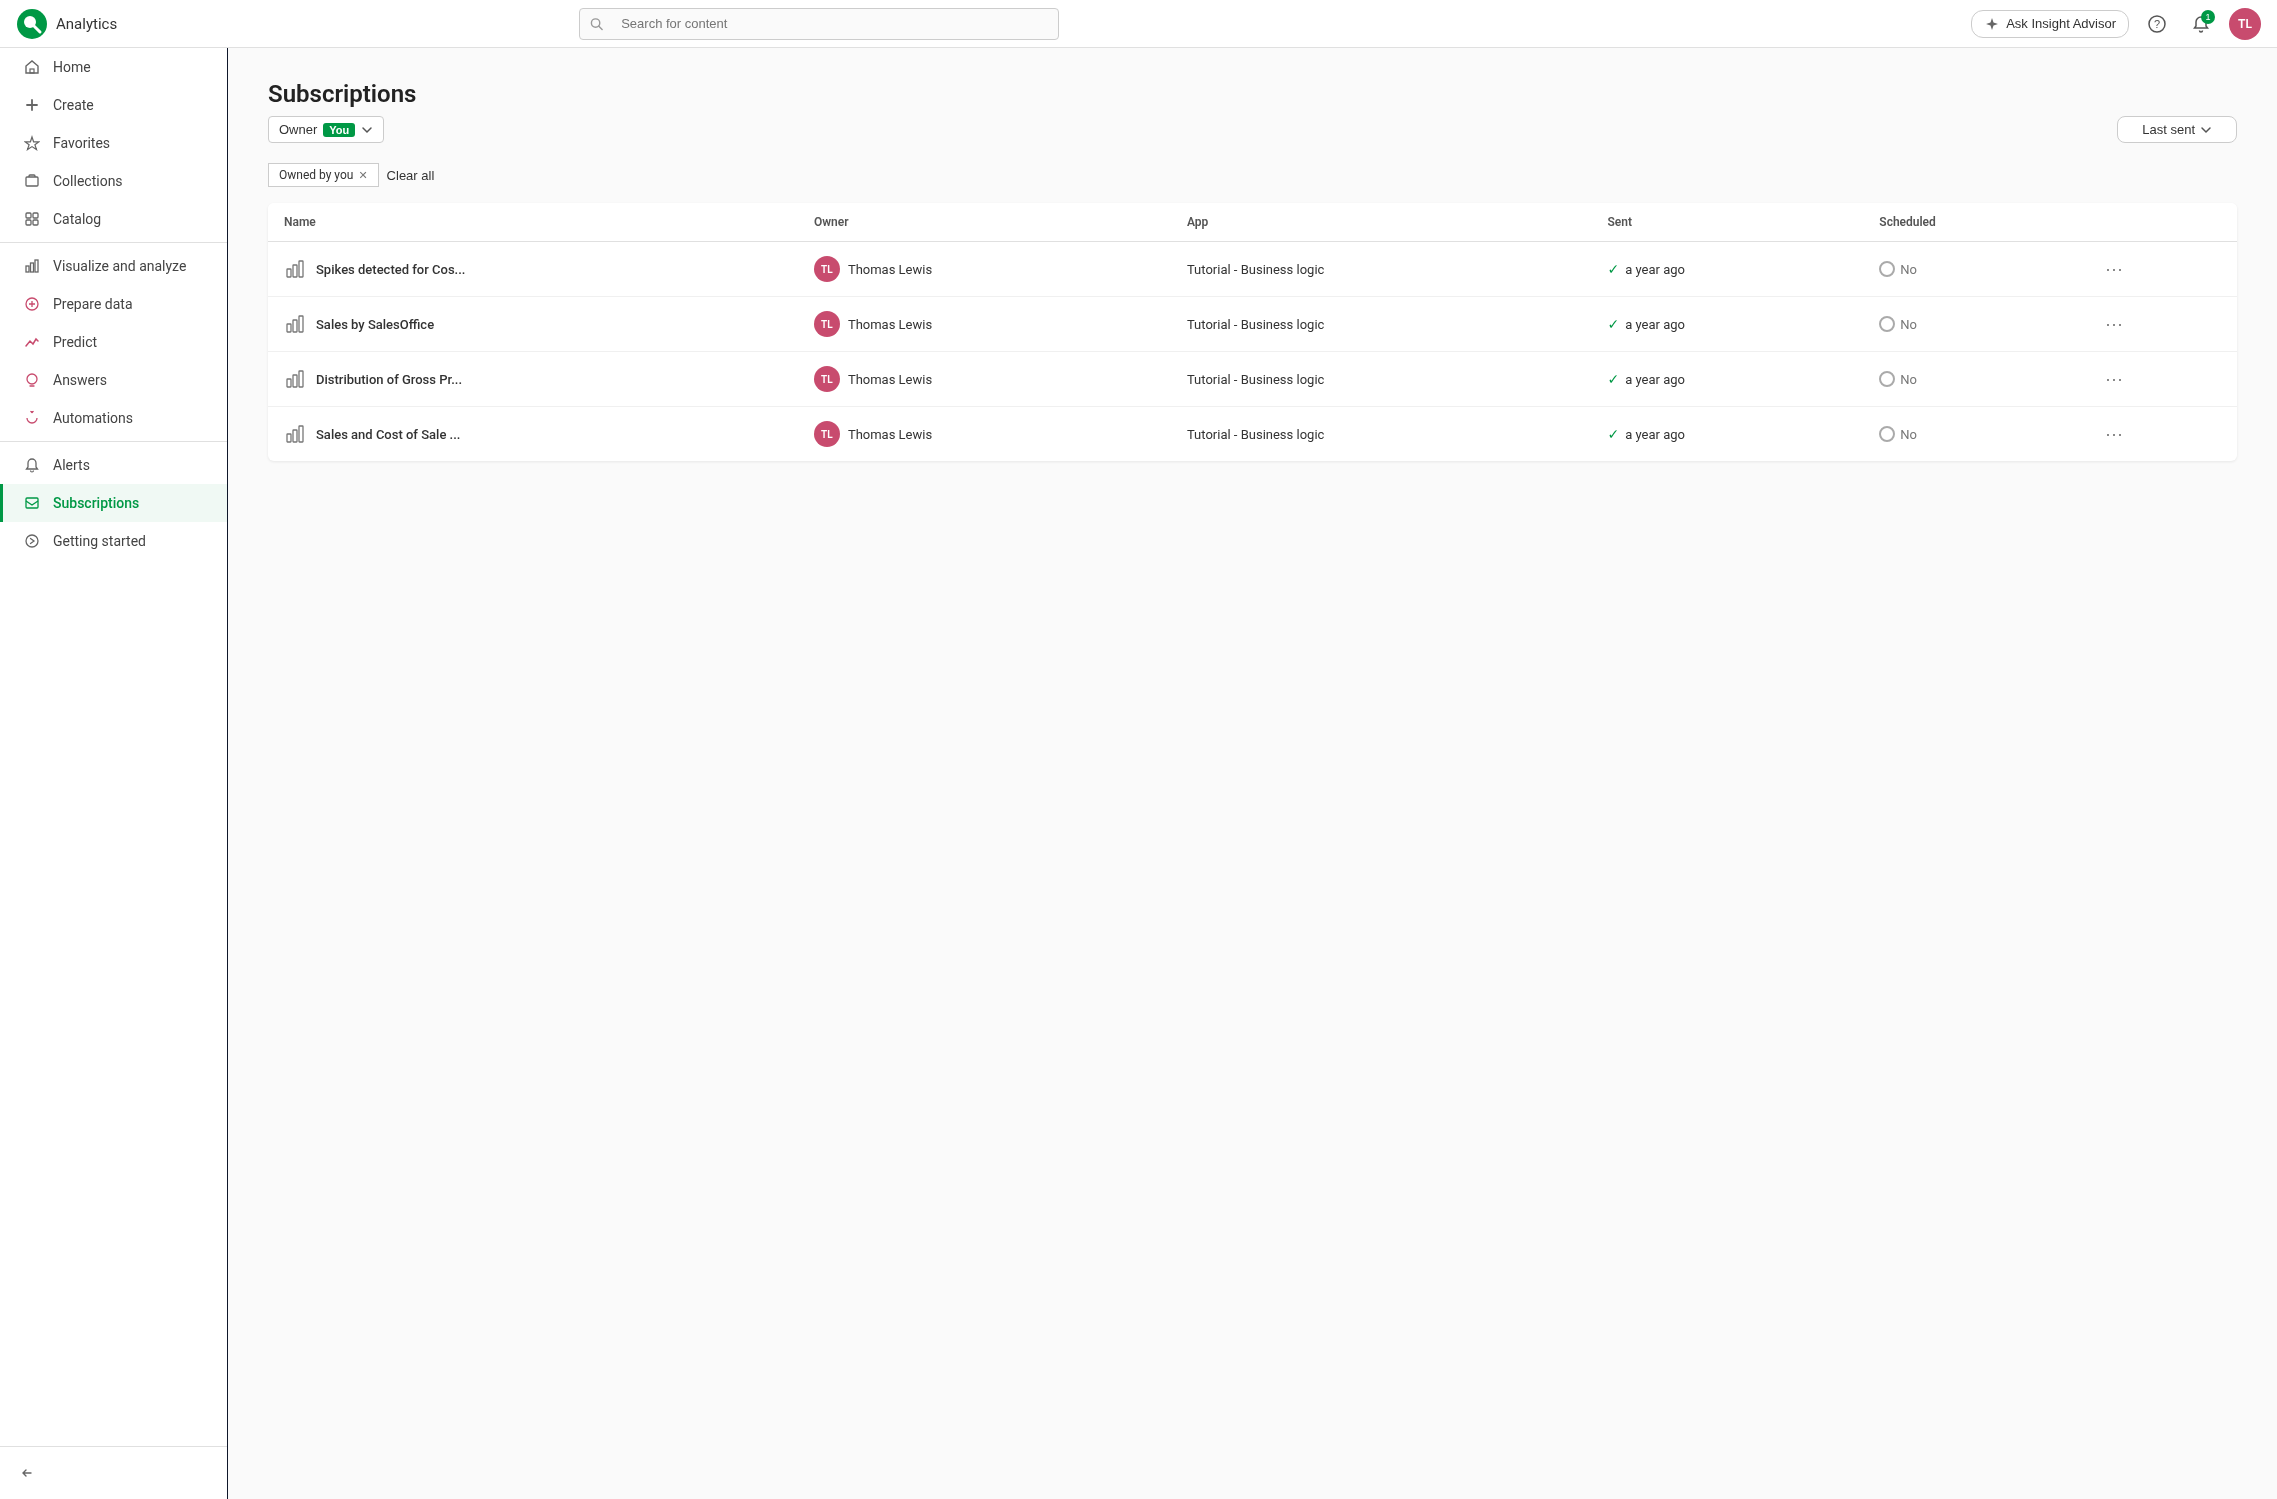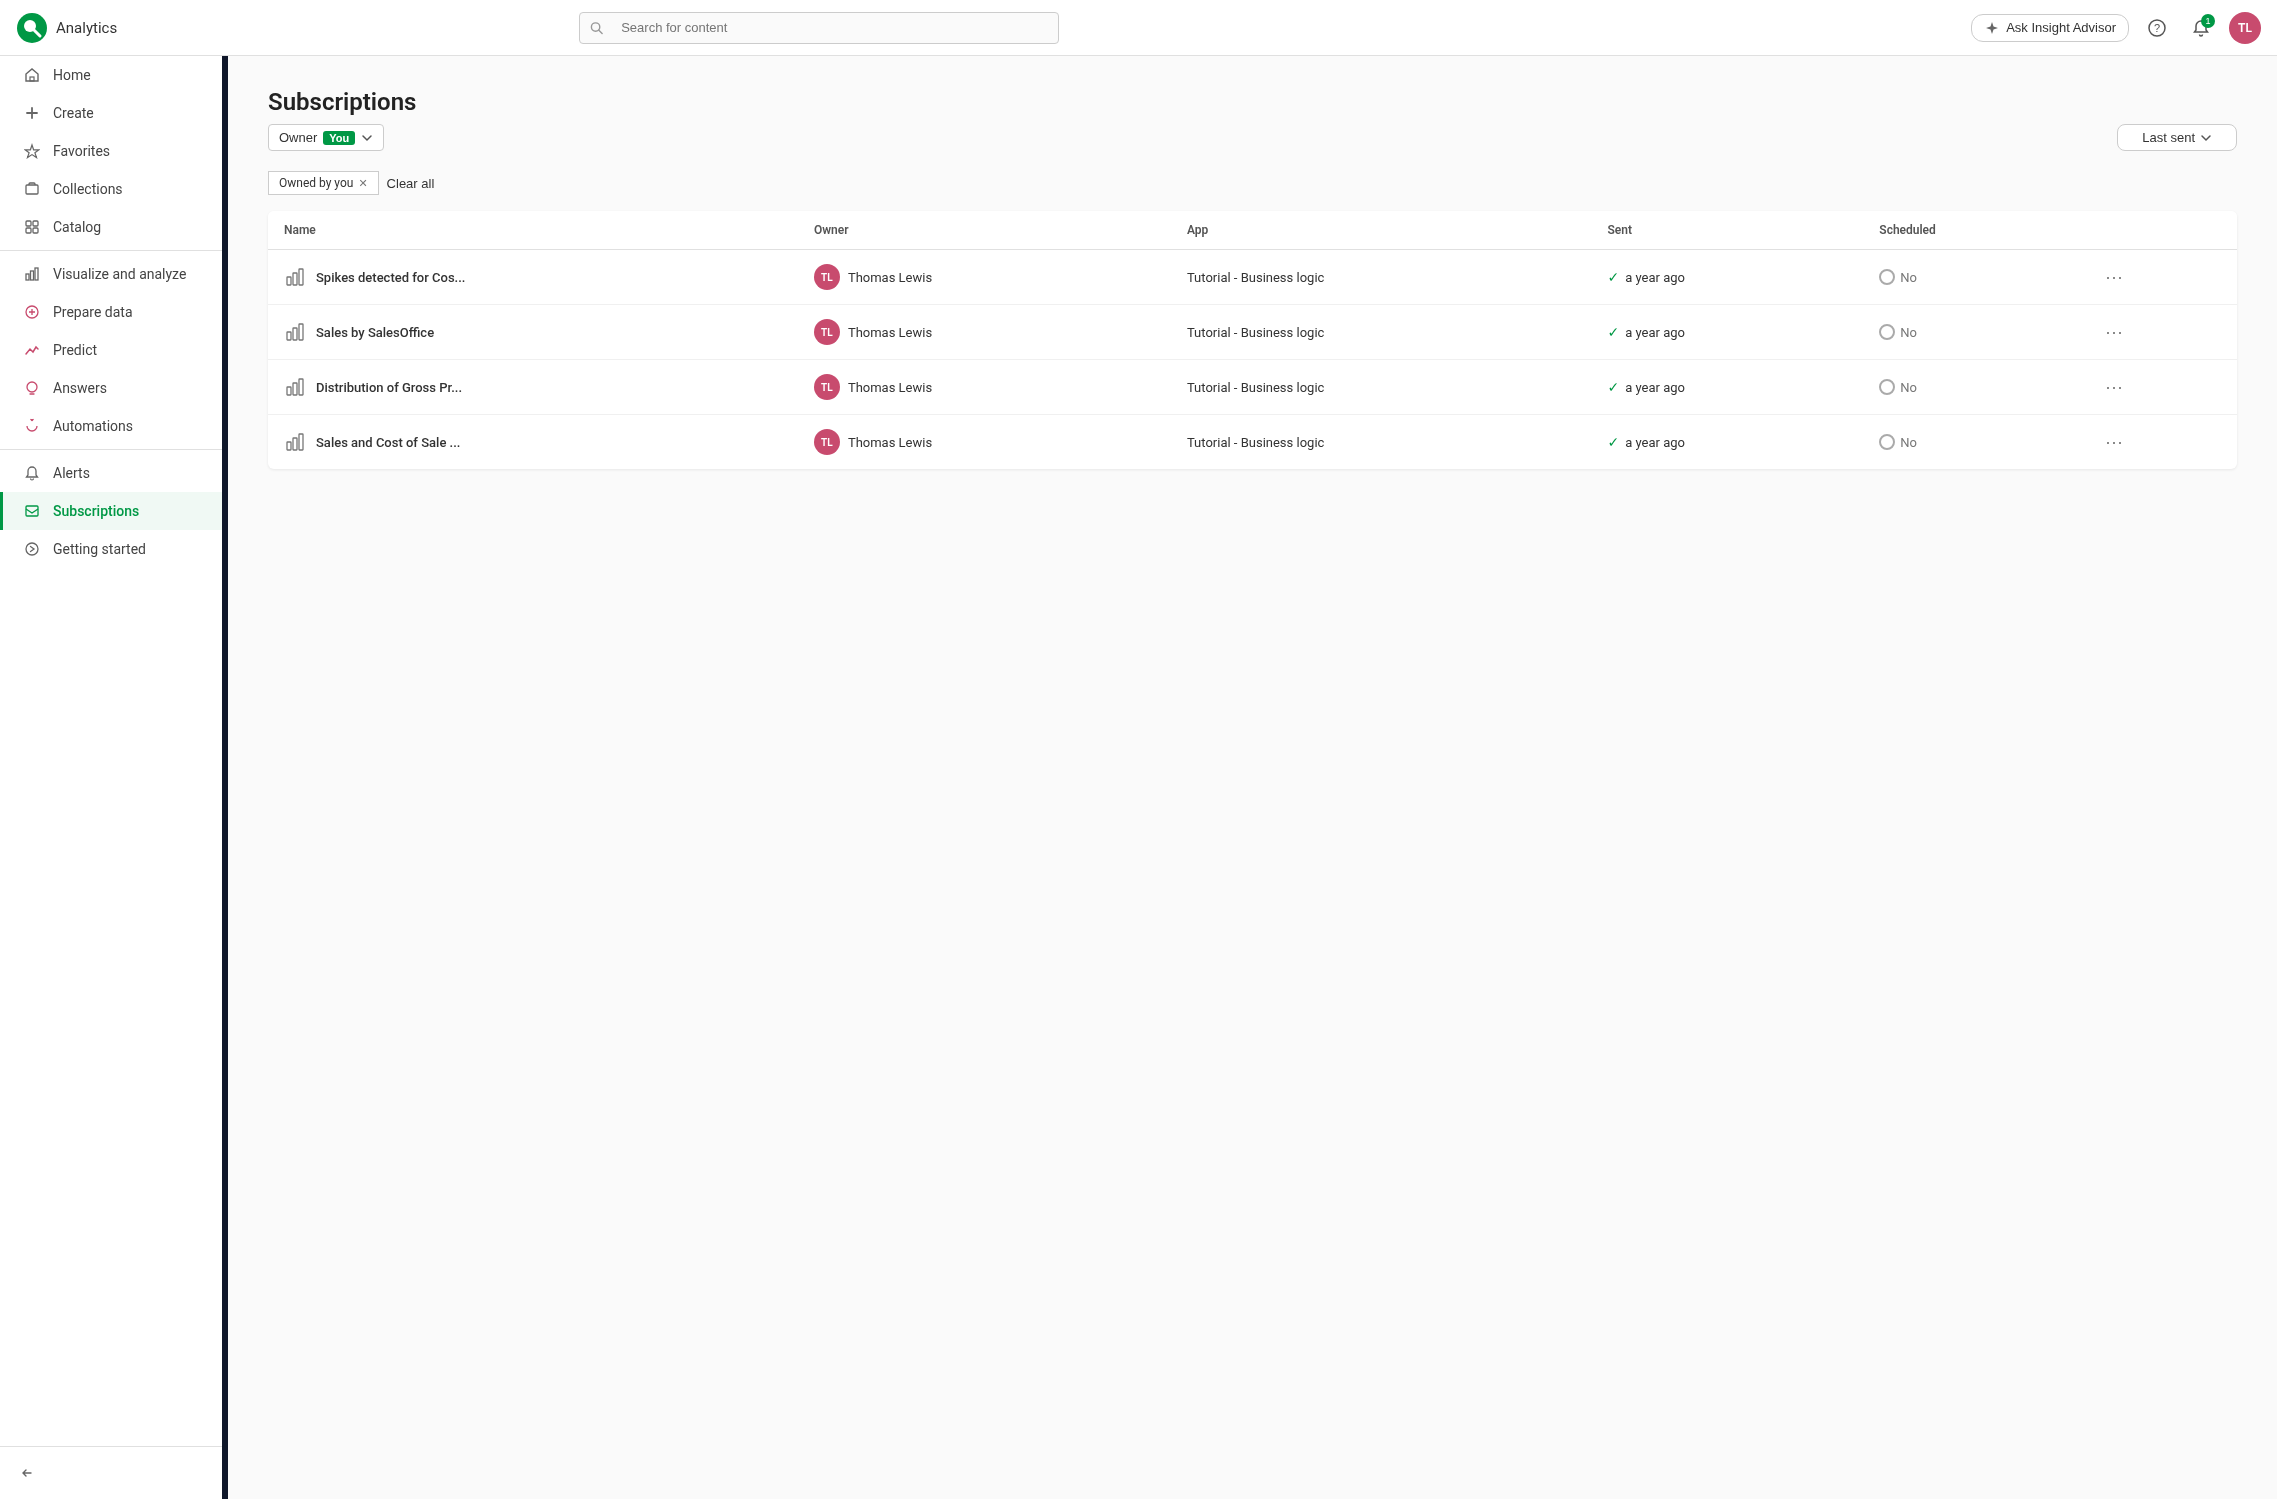--- a/index.html
+++ b/index.html
@@ -1,20 +1,20 @@
 <!DOCTYPE html>
 <html><head>
   <meta charset="utf-8">
   <style>
     * { box-sizing: border-box; margin: 0; padding: 0; }
     body { font-family: -apple-system, BlinkMacSystemFont, 'Segoe UI', Roboto, sans-serif; background: #f5f5f5; display: flex; flex-direction: column; height: 100vh; overflow: hidden; }
 
     
     .topbar {
-      display: flex; align-items: center; background: #fff; height: 56px;
+      display: flex; align-items: center; background: #fff; height: 48px;
       padding: 0 16px; border-bottom: 1px solid #e0e0e0; flex-shrink: 0; gap: 12px;
     }
     .topbar-logo { display: flex; align-items: center; gap: 8px; }
     .qlik-logo { width: 32px; height: 32px; }
     .topbar-app-name { font-size: 15px; color: #333; font-weight: 400; }
     .topbar-search {
       flex: 1; max-width: 480px; margin: 15px auto;
       display: flex; align-items: center; border: 1px solid #ccc; border-radius: 4px;
       padding: 0 10px; height: 32px; background: #fafafa; gap: 18px;
     }
@@ -26,21 +26,21 @@
     }
     .icon-btn { width: 32px; height: 32px; border: none; background: transparent; cursor: pointer; display: flex; align-items: center; justify-content: center; font-size: 16px; color: #555; position: relative; }
     .notif-badge { position: absolute; top: 2px; right: 2px; background: #009845; color: #fff; border-radius: 50%; width: 14px; height: 14px; font-size: 9px; display: flex; align-items: center; justify-content: center; }
     .avatar { width: 32px; height: 32px; border-radius: 50%; background: #c84b6e; color: #fff; display: flex; align-items: center; justify-content: center; font-size: 12px; font-weight: 600; cursor: pointer; }
 
     
     .layout { display: flex; flex: 1; overflow: hidden; }
 
     
     .sidebar {
-      width: 228px; background: #fff; border-right: 6px solid #0f172a;
+      width: 228px; background: #fff; border-right: 1px solid #0f172a;
       display: flex; flex-direction: column; flex-shrink: 0; overflow-y: auto;
     }
     .sidebar-item {
       display: flex; align-items: center; gap: 12px; padding: 10px 20px;
       cursor: pointer; color: #444; font-size: 14px; border-left: 3px solid transparent;
       transition: background 0.15s;
     }
     .sidebar-item.active { border-left-color: #009845; background: #f0f9f4; color: #009845; font-weight: 500; }
     .sidebar-item .si-icon { width: 18px; height: 18px; display: flex; align-items: center; justify-content: center; font-size: 15px; flex-shrink: 0; }
     .sidebar-divider { height: 1px; background: #e0e0e0; margin: 4px 0; }

